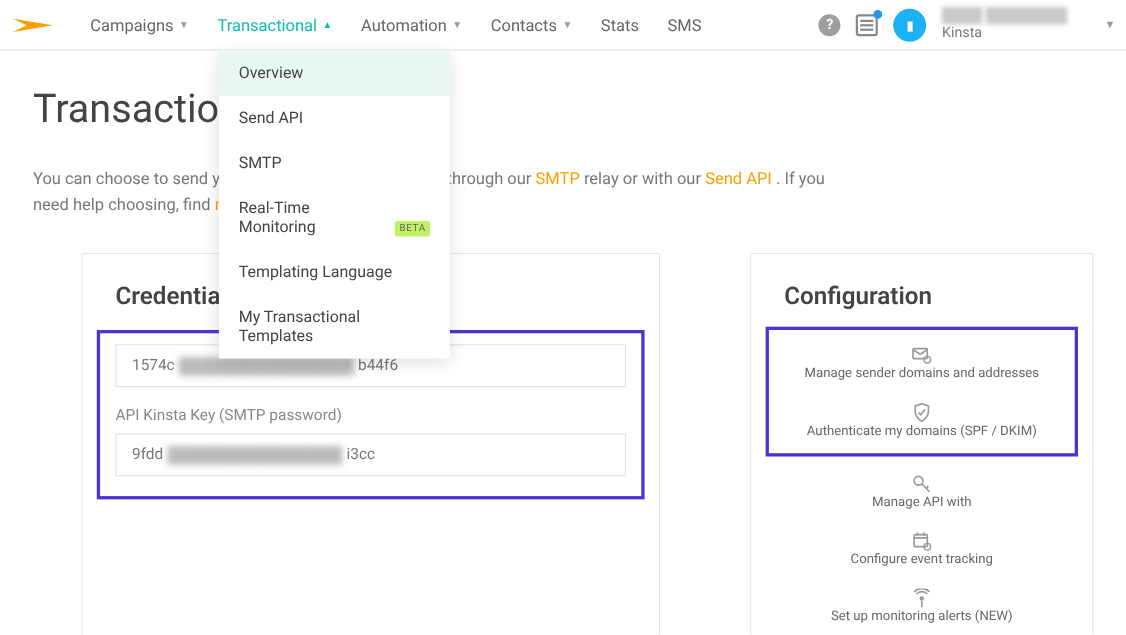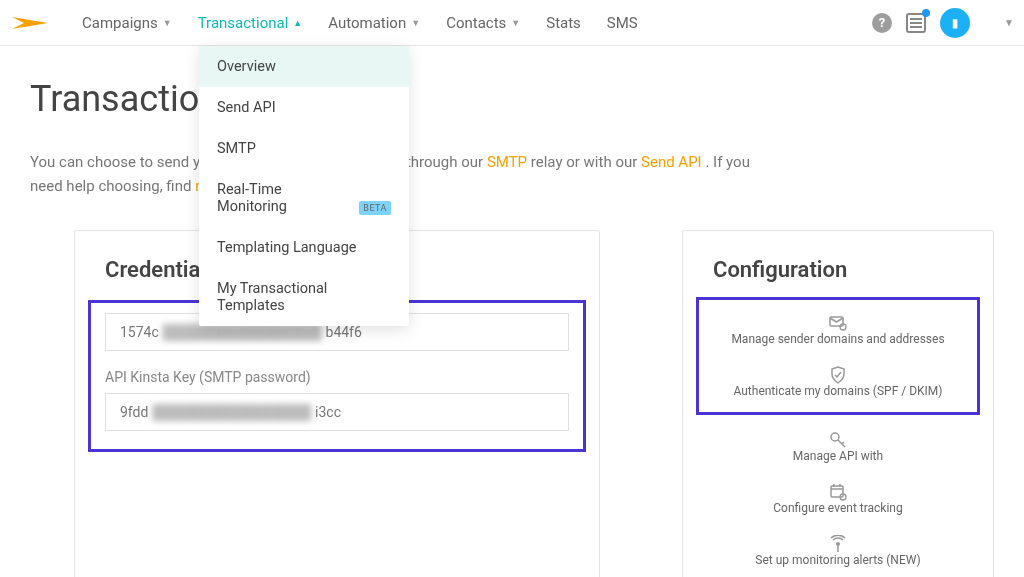--- a/index.html
+++ b/index.html
@@ -87,21 +87,21 @@
     }
     .dropdown-item {
       padding: 12px 18px;
       font-size: 14.5px;
       color: #444;
       cursor: pointer;
       display:flex; align-items:flex-end; gap:8px;
     }
     .dropdown-item.selected { background: #e8f6f4; }
     .dropdown-item .badge {
-      font-size: 9px; background:#7dd3fc; color:#666; padding:2px 4px; border-radius:2px;
+      font-size: 9px; background:#bef264; color:#666; padding:2px 4px; border-radius:2px;
       letter-spacing:0.5px;
     }
     
     .page {
       padding: 32px 30px 20px 30px;
     }
     h1 {
       font-size: 36px;
       font-weight: 400;
       color: #444;
@@ -205,20 +205,24 @@
     <div class="help-icon">?</div>
     <div class="notif-wrap">
       <div class="notif-icon">
         <div class="line"></div>
           <div class="line"></div>
           <div class="line"></div>
       </div>
       <div class="notif-dot"></div>
     </div>
     <div class="avatar">▮</div>
+    <div class="user-block">
+      <span class="user-name">████ ████████</span>
+      <span class="user-org">Kinsta</span>
+    </div>
     <span class="user-caret">▼</span>
   </div>
 </div>
 
 <div class="dropdown">
   <div class="dropdown-item selected">
     <span>Overview</span>
   </div>
   <div class="dropdown-item">
     <span>Send API</span>

